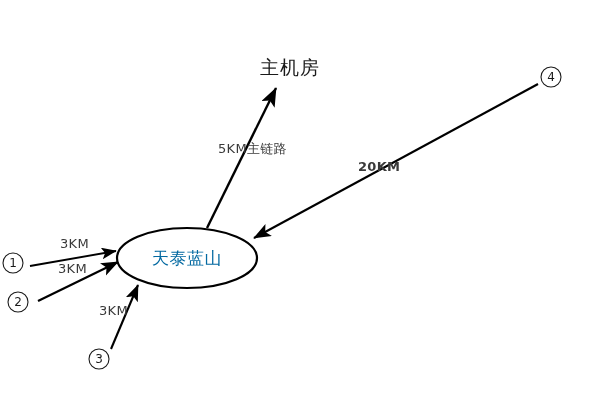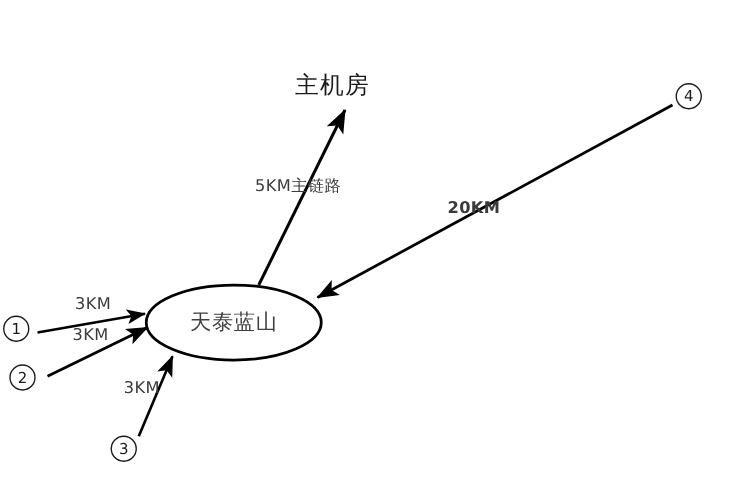--- a/index.html
+++ b/index.html
@@ -40,21 +40,21 @@
     stroke: #1a1a1a;
     stroke-width: 1.1;
   }
   .txt {
     position: absolute;
     white-space: nowrap;
     color: #2b2b2b;
     font-family: "DejaVu Sans", "Liberation Sans", sans-serif;
   }
   .node-label {
-    color: #404040;
+    color: #0369a1;
     font-size: 17px;
     letter-spacing: 0.5px;
   }
   .title-label {
     color: #1a1a1a;
     font-size: 19px;
     letter-spacing: 1px;
   }
   .edge-label {
     font-size: 13px;
@@ -94,31 +94,31 @@
     <ellipse class="node-shape" cx="187" cy="258" rx="70" ry="30"></ellipse>
 
     <circle class="endpoint-circle" cx="13" cy="263" r="10"></circle>
     <circle class="endpoint-circle" cx="18" cy="302" r="10"></circle>
     <circle class="endpoint-circle" cx="99" cy="359" r="10"></circle>
     <circle class="endpoint-circle" cx="551" cy="77" r="10"></circle>
   </svg>
 
   <div class="txt node-label" style="left:187px; top:258px; transform:translate(-50%,-50%);">天泰蓝山</div>
 
-  <div class="txt title-label" style="left:236px; top:55px;">主机房</div>
+  <div class="txt title-label" style="left:260px; top:55px;">主机房</div>
 
   <div class="txt edge-label" style="left:60px; top:236px;">3KM</div>
 
   <div class="txt edge-label" style="left:58px; top:261px;">3KM</div>
 
   <div class="txt edge-label" style="left:99px; top:303px;">3KM</div>
 
   <div class="txt edge-label" style="left:358px; top:159px;font-weight:bold;">20KM</div>
 
-  <div class="txt edge-label" style="left:204px; top:140px;">5KM主链路</div>
+  <div class="txt edge-label" style="left:218px; top:140px;">5KM主链路</div>
 
   <div class="endpoint-label" style="left:13px; top:263px; transform:translate(-50%,-50%); font-size:12px;">1</div>
 
   <div class="endpoint-label" style="left:18px; top:302px; transform:translate(-50%,-50%); font-size:12px;">2</div>
 
   <div class="endpoint-label" style="left:99px; top:359px; transform:translate(-50%,-50%); font-size:12px;">3</div>
 
   <div class="endpoint-label" style="left:551px; top:77px; transform:translate(-50%,-50%); font-size:12px;">4</div>
 
 </div>

